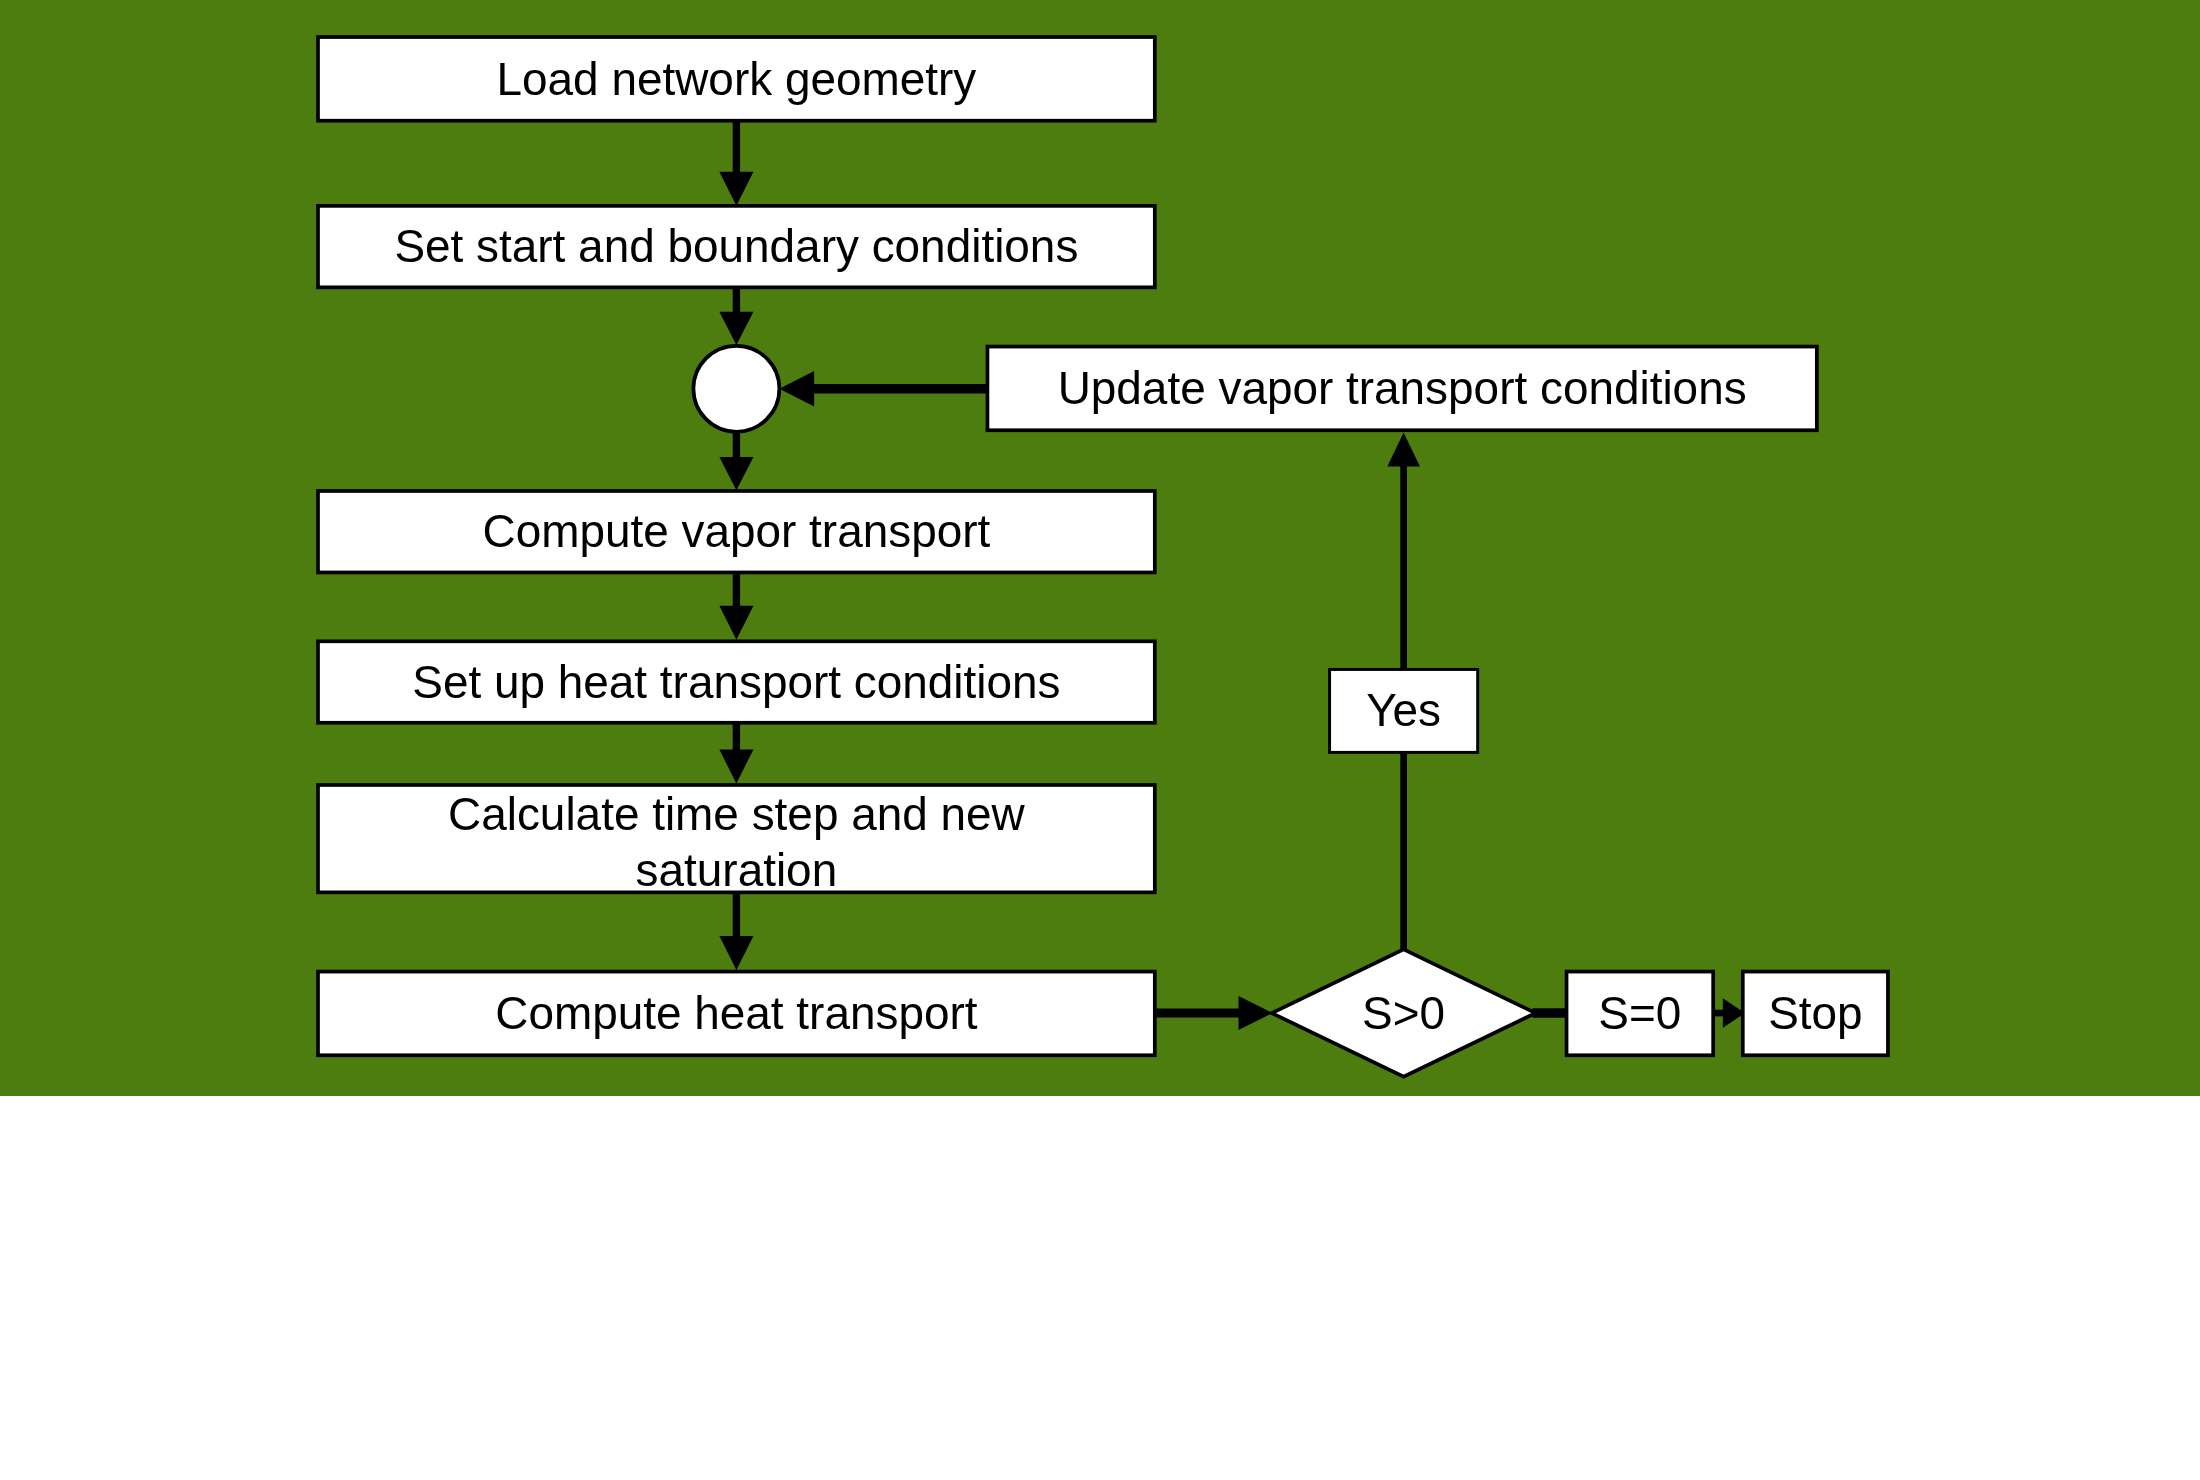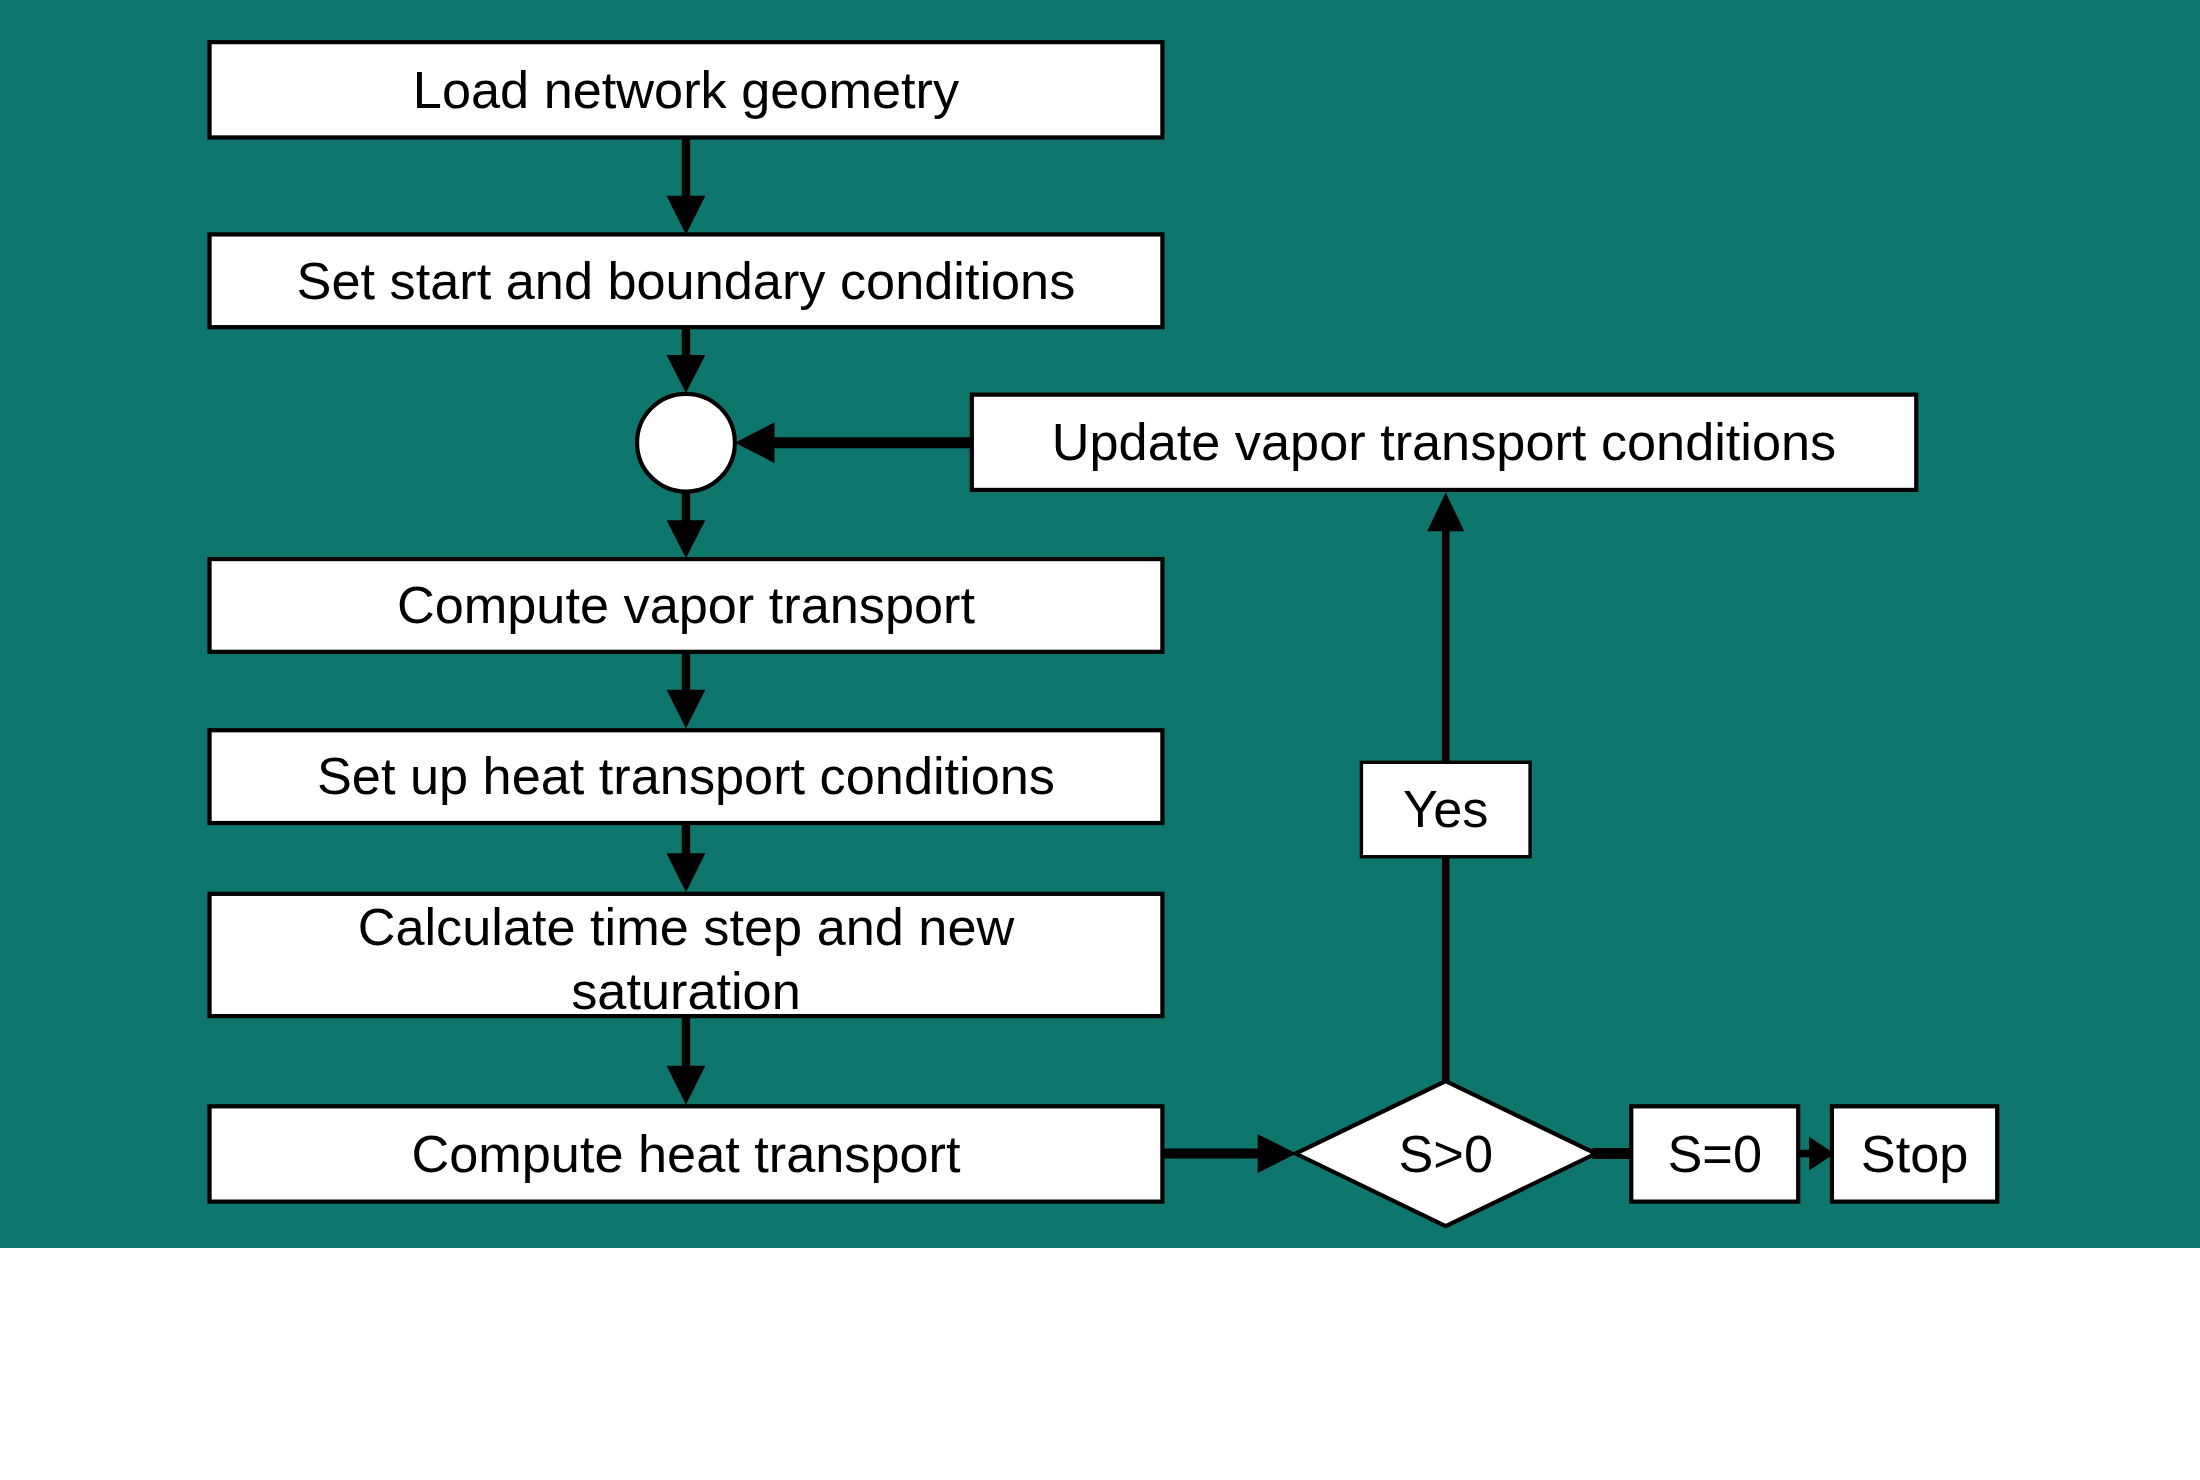--- a/index.html
+++ b/index.html
@@ -3,22 +3,22 @@
 <meta charset="utf-8">
 <style>
   html, body {
     margin: 0;
     padding: 0;
     background: #ffffff;
   }
   .stage {
     position: relative;
     width: 2200px;
-    height: 1248px;
-    background: #0f766e;
+    height: 1096px;
+    background: #4d7c0f;
     font-family: "Liberation Sans", "DejaVu Sans", sans-serif;
   }
   svg { display: block; width: 100%; height: 100%; }
 
   .shape {
     fill: #ffffff;
     stroke: #000000;
     stroke-width: 5px;
   }
   .shape.thin { stroke-width: 4px; }

